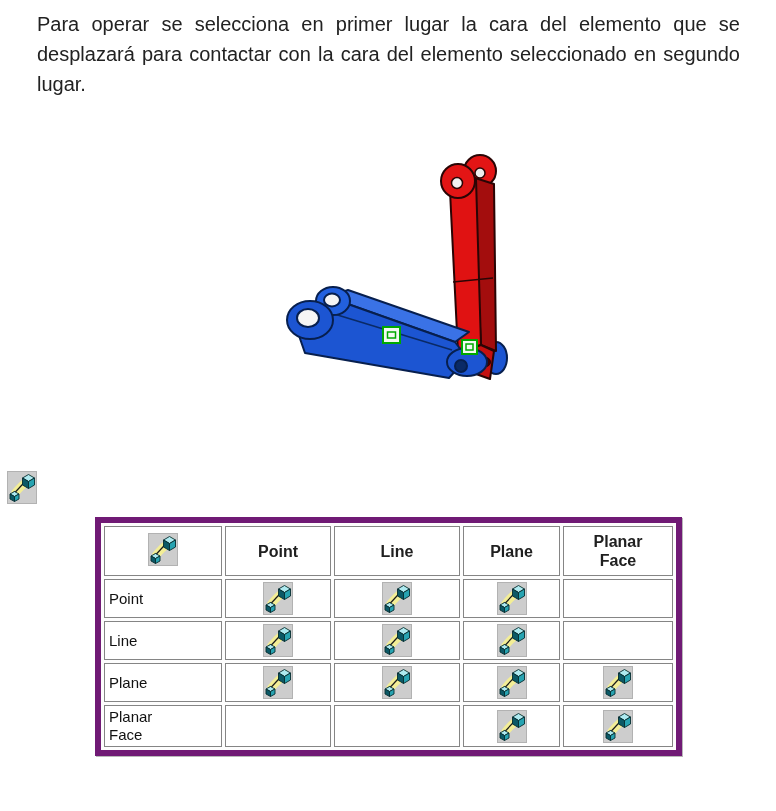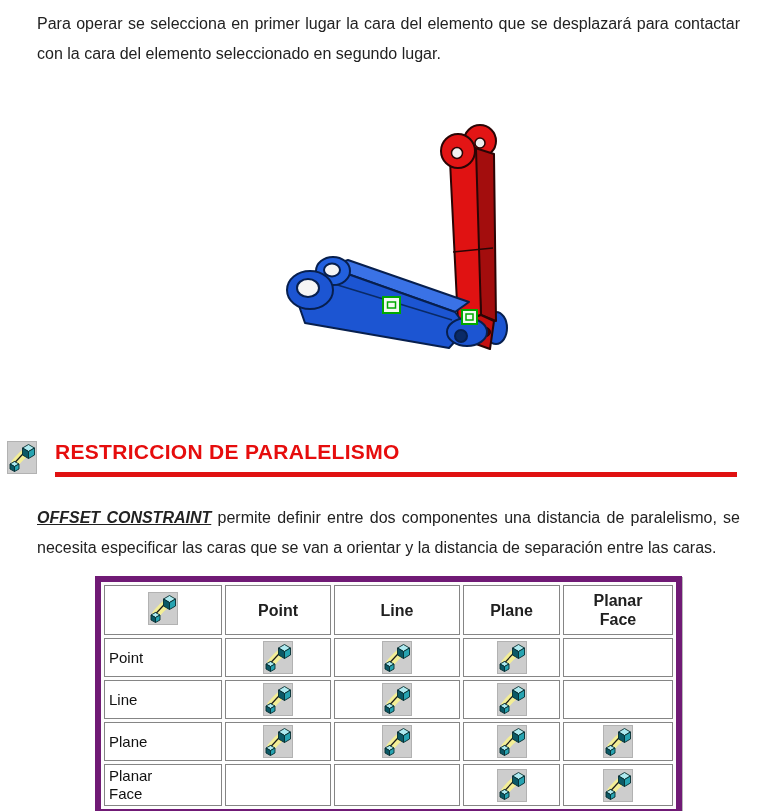--- a/index.html
+++ b/index.html
@@ -9,21 +9,21 @@
     width: 776px;
     height: 811px;
     background: #ffffff;
     font-family: "Liberation Sans", sans-serif;
     color: #202020;
     overflow: hidden;
   }
   .para {
     margin: 0 36px 0 37px;
     text-align: justify;
-    font-size: 16px;
+    font-size: 20px;
     line-height: 30px;
     color: #222222;
   }
   .p1 { padding-top: 9px; }
   .p2 { margin-top: 26px; }
   .p2 .lead {
     font-weight: bold;
     font-style: italic;
     text-decoration: underline;
   }
@@ -136,27 +136,22 @@
     <path d="M21.8 6.2 L17.4 7.5 L20.3 10.5 Z" fill="#1a1a1a"></path>
     <path d="M5.6 24 L10 22.7 L7.1 19.7 Z" fill="#1a1a1a"></path>
     <polygon points="21.5,3.5 27.5,7 21.5,10.5 15.5,7" fill="#aeeaf0" stroke="#062c30" stroke-width="0.9"></polygon>
     <polygon points="15.5,7 21.5,10.5 21.5,17.5 15.5,14" fill="#0b5966" stroke="#062c30" stroke-width="0.9"></polygon>
     <polygon points="27.5,7 21.5,10.5 21.5,17.5 27.5,14" fill="#27a3b1" stroke="#062c30" stroke-width="0.9"></polygon>
     <polygon points="7.5,20.5 12,23 7.5,25.5 3,23" fill="#aeeaf0" stroke="#062c30" stroke-width="0.9"></polygon>
     <polygon points="3,23 7.5,25.5 7.5,30.5 3,28" fill="#0b5966" stroke="#062c30" stroke-width="0.9"></polygon>
     <polygon points="12,23 7.5,25.5 7.5,30.5 12,28" fill="#27a3b1" stroke="#062c30" stroke-width="0.9"></polygon>
   </svg>
 </span>
-    <div class="hdr-body">
-      <div class="hdr-title">RESTRICCION DE PARALELISMO</div>
-      <div class="red-rule"></div>
-    </div>
   </div>
 
-  <p class="para p2"><span class="lead">OFFSET CONSTRAINT</span><span> permite definir entre dos componentes una distancia de paralelismo, se necesita especificar las caras que se van a orientar y la distancia de separación entre las caras.</span></p>
 
   <table class="compat">
     <thead>
       <tr>
         <th class="c0">
   <svg width="30" height="33" viewBox="0 0 30 33">
     <rect x="0.5" y="0.5" width="29" height="32" fill="#cdcdcd" stroke="#b2b2b2"></rect>
     <path d="M4 21 C10 13 16 7 24 4 L27.5 12 C20 15 13 21 9.5 28 Z" fill="#f3ee96"></path>
     <line x1="7.5" y1="22" x2="20" y2="8.5" stroke="#1a1a1a" stroke-width="1.2"></line>
     <path d="M21.8 6.2 L17.4 7.5 L20.3 10.5 Z" fill="#1a1a1a"></path>

